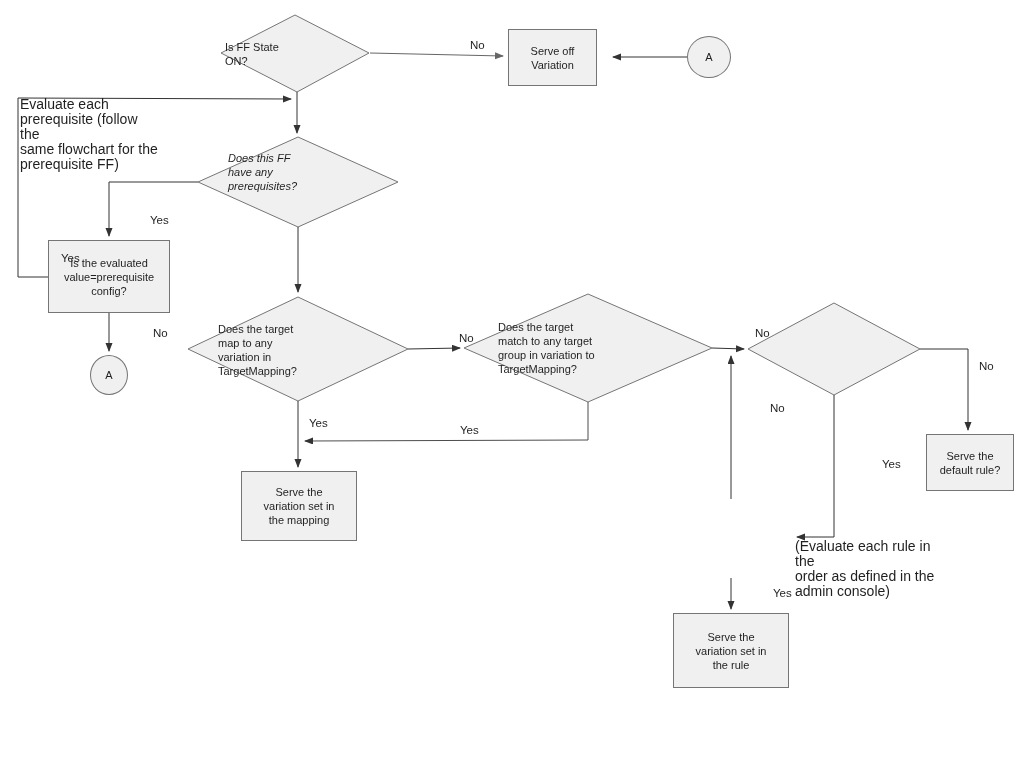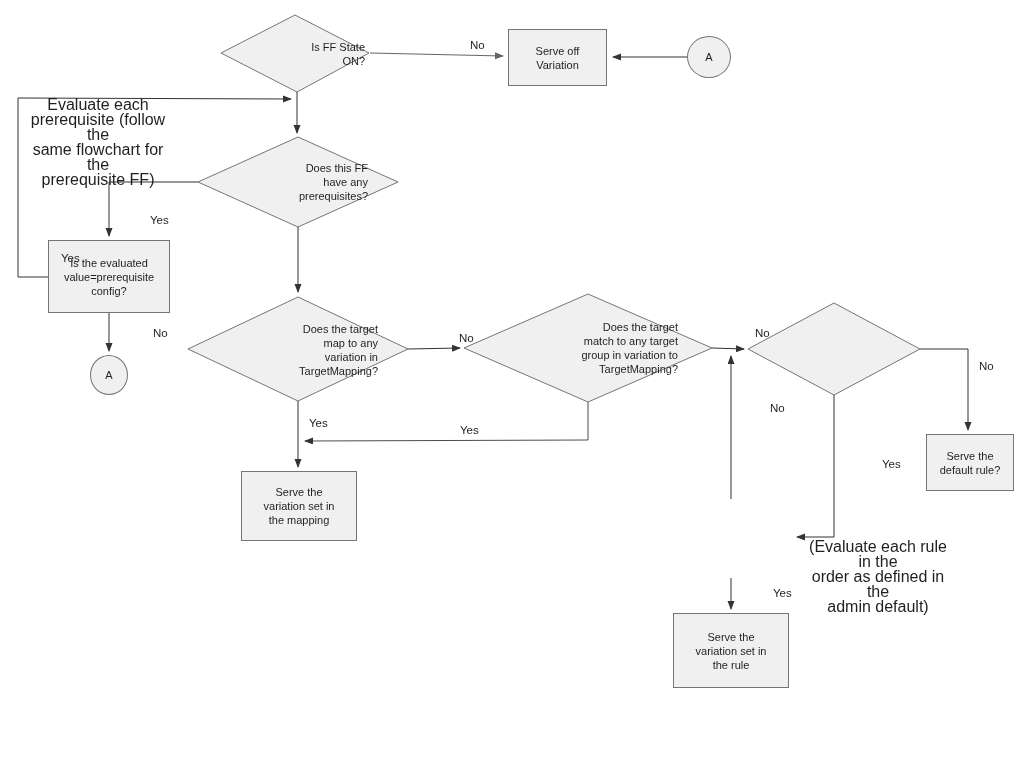--- a/index.html
+++ b/index.html
@@ -45,44 +45,43 @@
     box-sizing: border-box;
     display: flex;
     align-items: center;
     justify-content: center;
     font-size: 11px;
     color: #1f1f1f;
     z-index: 1;
   }
   .diamond-label {
     position: absolute;
-    text-align: right;
+    text-align: left;
     font-size: 11px;
     line-height: 14px;
     color: #1f1f1f;
     white-space: pre-line;
     z-index: 3;
   }
   .edge-label {
     position: absolute;
     font-size: 11.5px;
     color: #1f1f1f;
     z-index: 3;
     white-space: nowrap;
     margin-left: 36px;
   }
   .note {
     position: absolute;
-    font-size: 16px;
+    font-size: 14px;
     line-height: 15px;
     color: #1f1f1f;
-    text-align: center;
+    text-align: left;
     white-space: pre-line;
     z-index: 3;
-    margin-left: 8px;
   }
 </style>
 </head>
 <body>
 
 <div id="canvas">
 
   <svg class="layer" viewBox="0 0 1024 768">
     <defs>
       <marker id="ah" markerWidth="10" markerHeight="8" refX="8" refY="3.5" orient="auto" markerUnits="userSpaceOnUse">
@@ -109,21 +108,21 @@
     <polyline points="712,348 744,349" fill="none" stroke="#333333" stroke-width="1" marker-end="url(#ah)"></polyline>
     <polyline points="298,401 298,467" fill="none" stroke="#333333" stroke-width="1" marker-end="url(#ah)"></polyline>
     <polyline points="588,402 588,440 305,441" fill="none" stroke="#4d4d4d" stroke-width="1" marker-end="url(#ah)"></polyline>
     <polyline points="731,499 731,356" fill="none" stroke="#333333" stroke-width="1" marker-end="url(#ah)"></polyline>
     <polyline points="920,349 968,349 968,430" fill="none" stroke="#333333" stroke-width="1" marker-end="url(#ah)"></polyline>
     <polyline points="834,395 834,537 797,537" fill="none" stroke="#333333" stroke-width="1" marker-end="url(#ah)"></polyline>
     <polyline points="731,578 731,609" fill="none" stroke="#333333" stroke-width="1" marker-end="url(#ah)"></polyline>
     <polyline points="109,313 109,351" fill="none" stroke="#333333" stroke-width="1" marker-end="url(#ah)"></polyline>
   </svg>
 
-  <div class="node-box" style="left:508px; top:29px; width:99px; height:57px;">Serve off
+  <div class="node-box" style="left:508px; top:29px; width:89px; height:57px;">Serve off
 Variation</div>
 
   <div class="node-box" style="left:48px; top:240px; width:122px; height:73px;">Is the evaluated
 value=prerequisite
 config?</div>
 
   <div class="node-box" style="left:241px; top:471px; width:116px; height:70px;">Serve the
 variation set in
 the mapping</div>
 
@@ -135,21 +134,21 @@
   <div class="node-box" style="left:926px; top:434px; width:88px; height:57px;">Serve the
 default rule?</div>
 
   <div class="node-circle" style="left:687px; top:36px; width:44px; height:42px;">A</div>
 
   <div class="node-circle" style="left:90px; top:355px; width:38px; height:40px;">A</div>
 
   <div class="diamond-label" style="left:225px; top:40px; width:140px;">Is FF State
 ON?</div>
 
-  <div class="diamond-label" style="left:228px; top:161px; width:140px;">Does this FF
+  <div class="diamond-label" style="left:228px; top:151px; width:140px;font-style:italic;">Does this FF
 have any
 prerequisites?</div>
 
   <div class="diamond-label" style="left:218px; top:322px; width:160px;">Does the target
 map to any
 variation in
 TargetMapping?</div>
 
   <div class="diamond-label" style="left:498px; top:320px; width:180px;">Does the target
 match to any target
@@ -157,21 +156,21 @@
 TargetMapping?</div>
 
 
   <div class="note" style="left:20px; top:97px; width:140px;">Evaluate each
 prerequisite (follow the
 same flowchart for the
 prerequisite FF)</div>
 
   <div class="note" style="left:795px; top:539px; width:150px;">(Evaluate each rule in the
 order as defined in the
-admin default)</div>
+admin console)</div>
 
   <div class="edge-label" style="left:434px; top:39px;">No</div>
 
   <div class="edge-label" style="left:114px; top:214px;">Yes</div>
 
   <div class="edge-label" style="left:25px; top:252px;">Yes</div>
 
   <div class="edge-label" style="left:117px; top:327px;">No</div>
 
   <div class="edge-label" style="left:423px; top:332px;">No</div>

